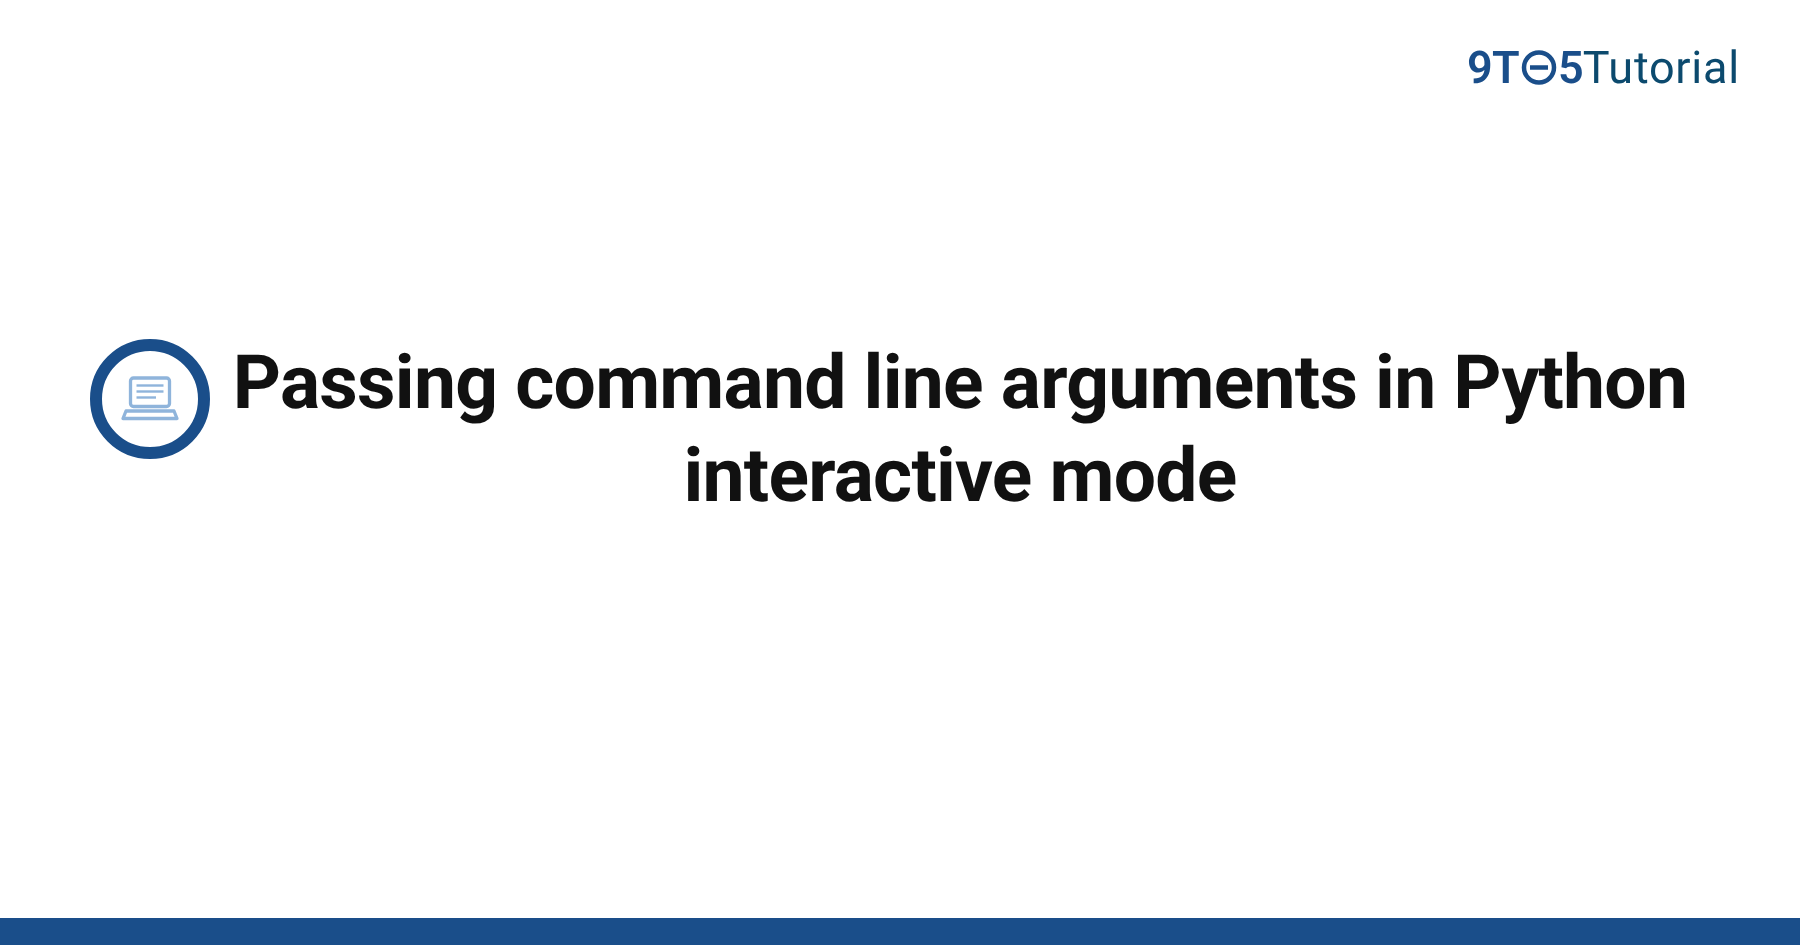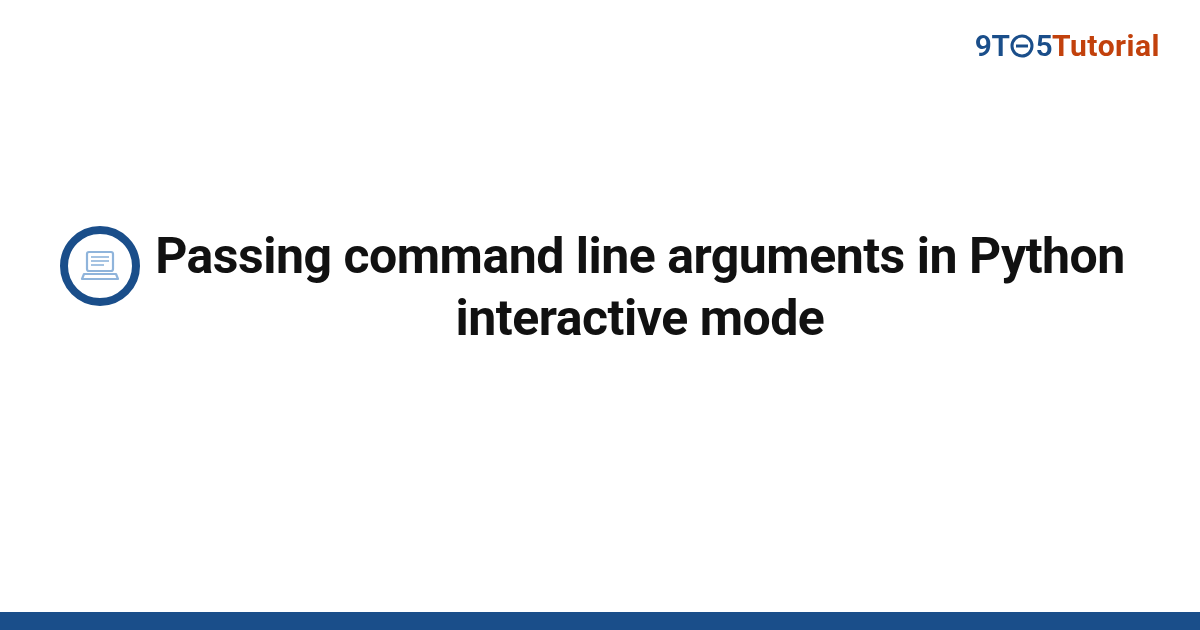--- a/index.html
+++ b/index.html
@@ -37,22 +37,22 @@
       justify-content: center;
       vertical-align: middle;
       position: relative;
       top: -2px;
     }
     .logo .five {
       color: #1a4e8a;
       font-weight: 600;
     }
     .logo .tutorial {
-      color: #c2410c;
-      font-weight: 700;
+      color: #0c4a6e;
+      font-weight: 400;
       letter-spacing: 0.5px;
     }
     .main {
       position: absolute;
       top: 0;
       left: 0;
       width: 100%;
       height: 100%;
       display: flex;
       flex-direction: row;

